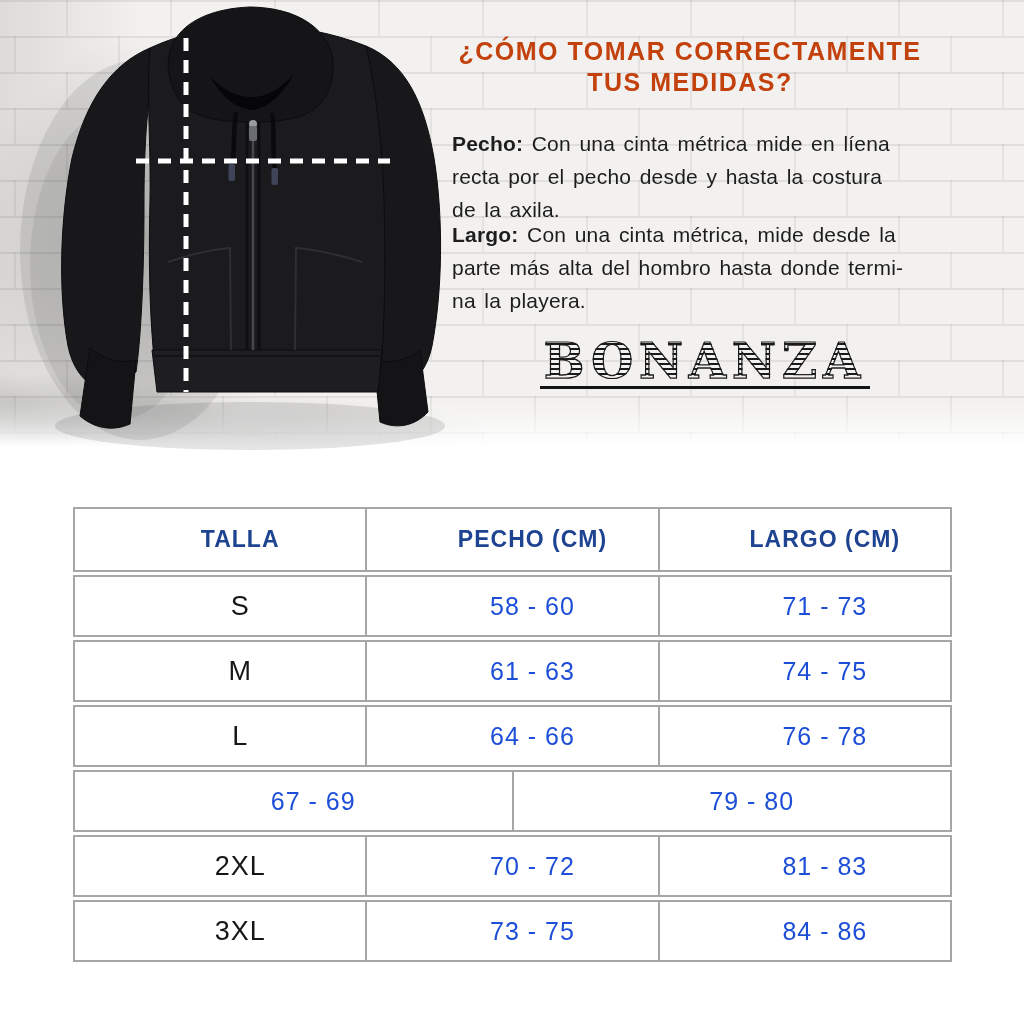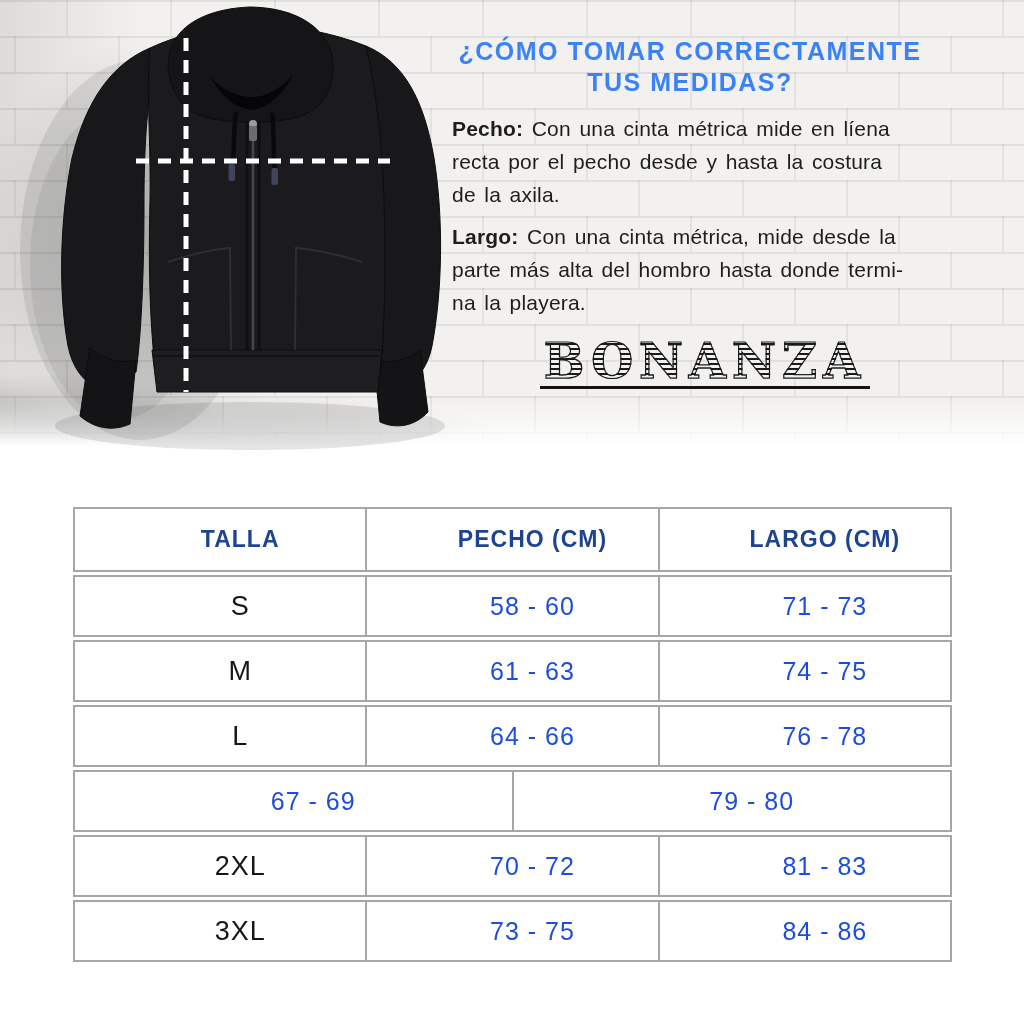--- a/index.html
+++ b/index.html
@@ -35,39 +35,40 @@
   }
 
   
   .hoodie-svg { position: absolute; left: 0; top: 0; }
 
   
   .title {
     position: absolute;
     left: 430px; top: 36px; width: 520px;
     text-align: center;
-    color: #3b82f6;
+    color: #c2410c;
     font-weight: 700;
     font-size: 25px;
     line-height: 31px;
     letter-spacing: 1.5px;
   }
   .para {
     position: absolute;
     left: 452px; width: 490px;
     color: #1d1d1d;
     font-size: 21px;
     line-height: 33px;
     letter-spacing: 0.2px;
     word-spacing: 2.5px;
+    margin-top: 15px;
   }
   .para .pline { white-space: nowrap; }
   .para strong { font-weight: 700; }
   .para-pecho { top: 112px; }
-  .para-largo { top: 220px; }
+  .para-largo { top: 203px; }
 
   
   .brand {
     position: absolute;
     left: 540px; top: 336px; width: 330px;
     text-align: center;
     border-bottom: 3px solid #141414;
   }
   .brand-name {
     font-family: "DejaVu Serif", serif;

